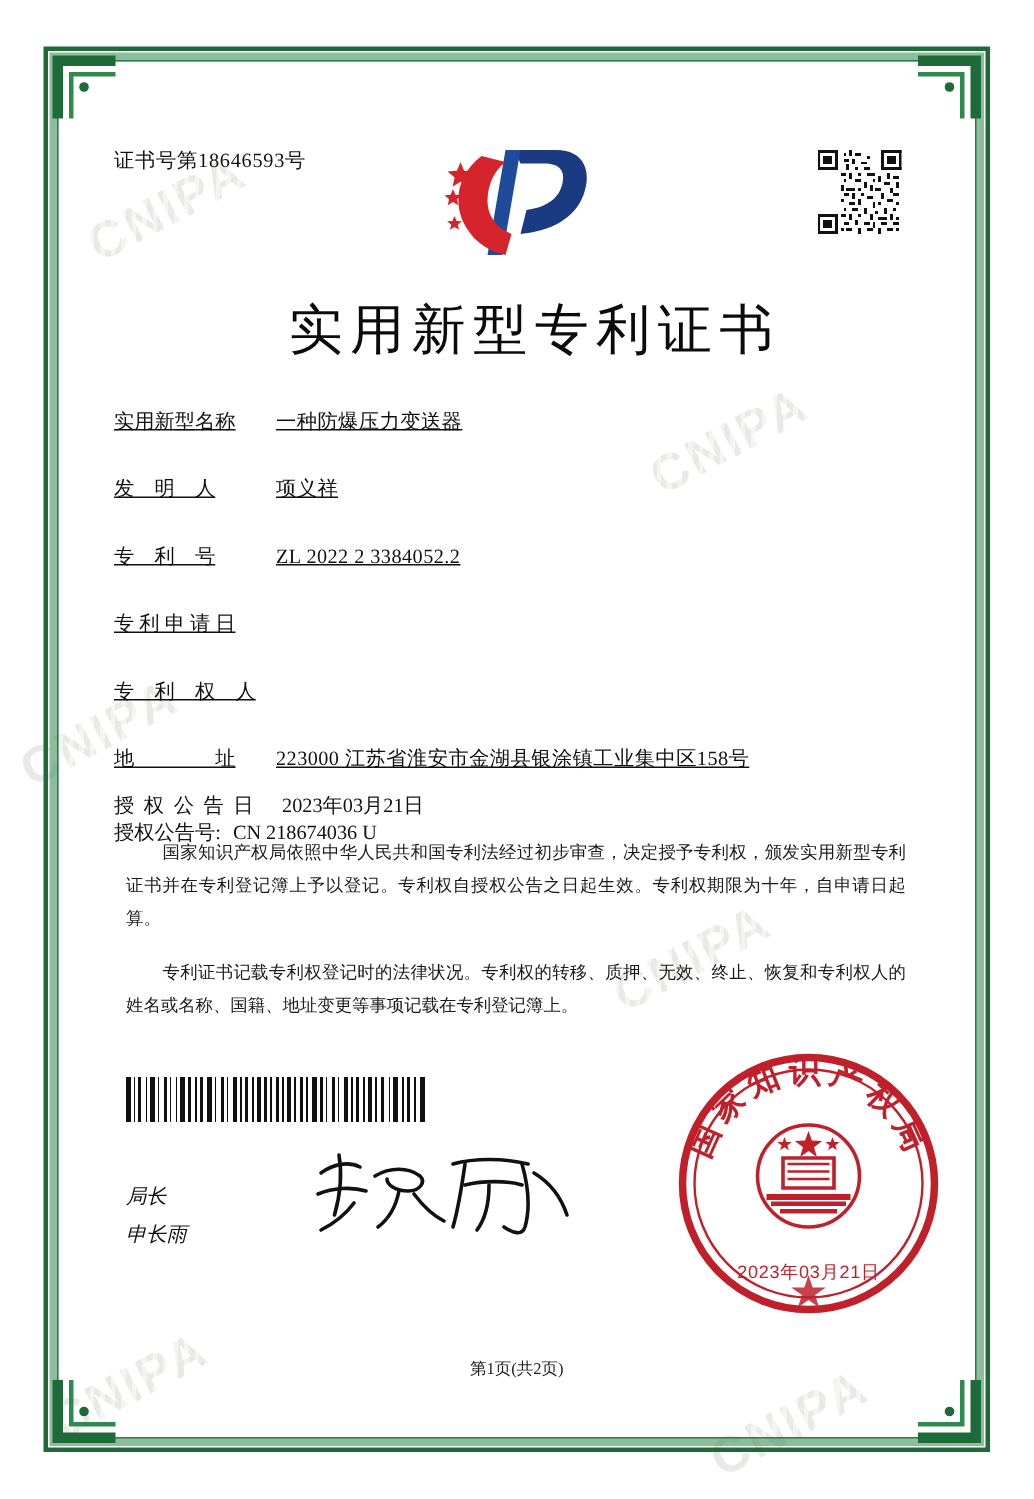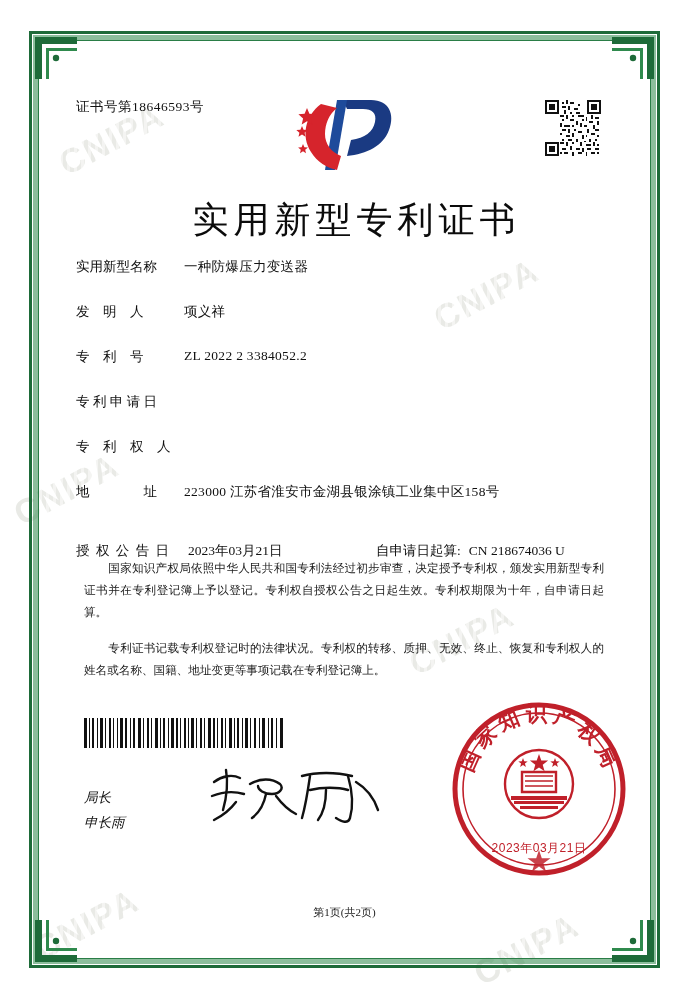--- a/index.html
+++ b/index.html
@@ -119,34 +119,35 @@
 
   .fields {
     position: absolute;
     left: 76px; top: 258px;
     width: 545px;
     font-size: 13.5px;
     color: #111;
   }
   .field-row {
     display: flex;
-    align-items: flex-start;
+    align-items: center;
     height: 45px;
+    text-decoration: underline;
   }
   .f-label {
     width: 108px;
     flex: 0 0 108px;
     letter-spacing: 0px;
     white-space: nowrap;
   }
   .f-value {
     flex: 1 1 auto;
     letter-spacing: .3px;
   }
-  .row-split { display: flex; align-items: center; height: 45px; }
+  .row-split { display: flex; align-items: flex-start; height: 45px; flex-direction: column; }
   .split-left { display: flex; align-items: baseline; width: 300px; }
   .split-right { display: flex; align-items: baseline; }
   .f-label2 {
     width: 112px;
     flex: 0 0 112px;
     letter-spacing: 1.5px;
     white-space: nowrap;
   }
 
   .paragraphs {
@@ -391,21 +392,21 @@
       <div class="f-label">地　　　　址</div>
       <div class="f-value">223000 江苏省淮安市金湖县银涂镇工业集中区158号</div>
     </div>
 
     <div class="row-split">
       <div class="split-left">
         <div class="f-label2">授 权 公 告 日</div>
         <div>2023年03月21日</div>
       </div>
       <div class="split-right">
-        <div style="margin-right:8px">自申请日起算:</div>
+        <div style="margin-right:8px">授权公告号:</div>
         <div>CN 218674036 U</div>
       </div>
     </div>
 
   </div>
 
   <div class="paragraphs">
     <p>国家知识产权局依照中华人民共和国专利法经过初步审查，决定授予专利权，颁发实用新型专利证书并在专利登记簿上予以登记。专利权自授权公告之日起生效。专利权期限为十年，自申请日起算。</p>
     <p>专利证书记载专利权登记时的法律状况。专利权的转移、质押、无效、终止、恢复和专利权人的姓名或名称、国籍、地址变更等事项记载在专利登记簿上。</p>
   </div>

